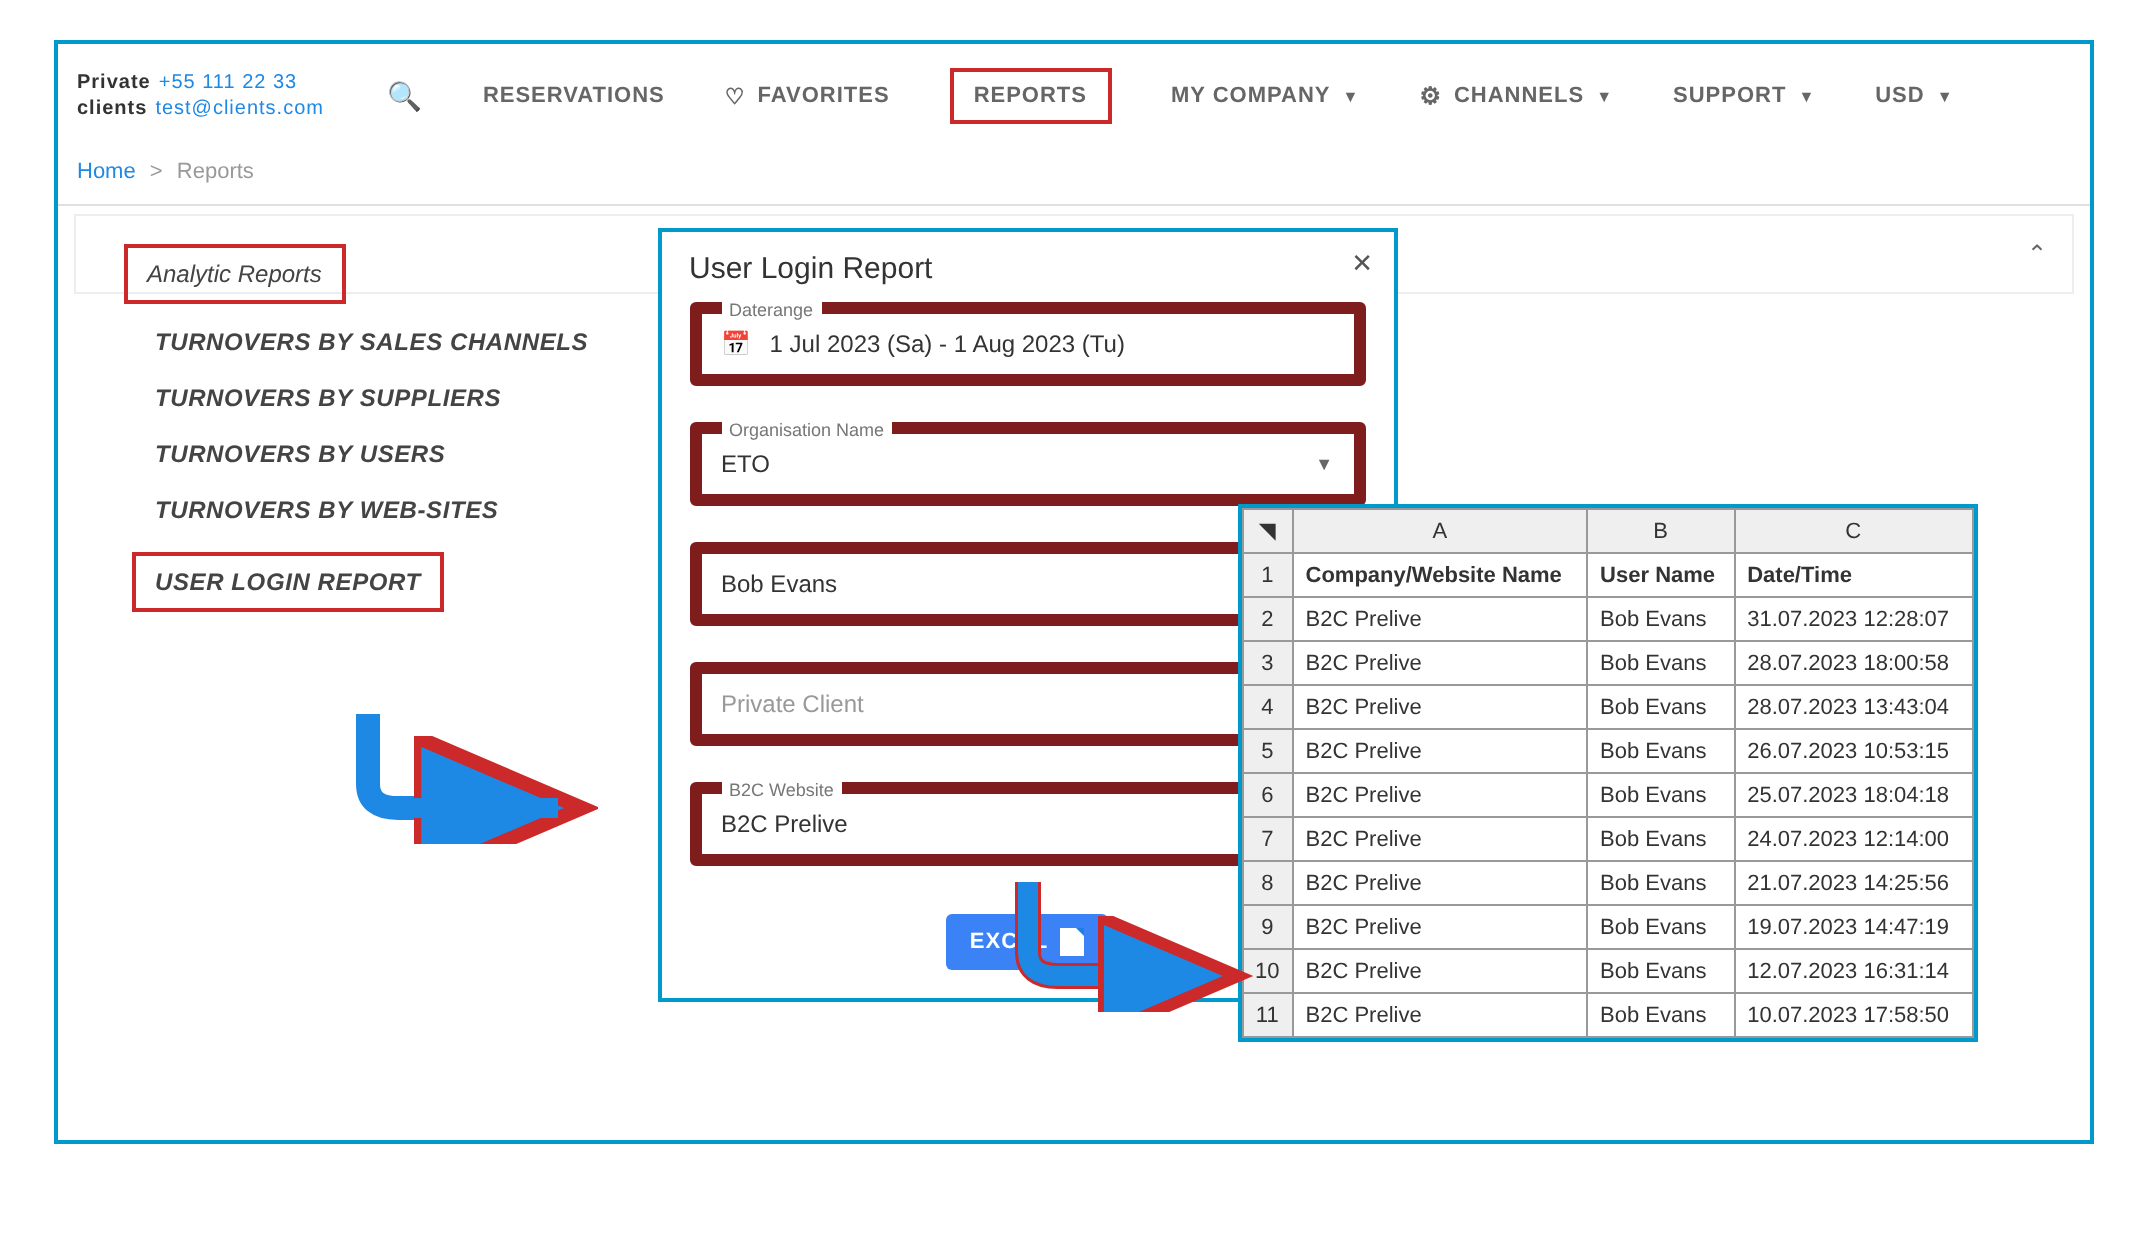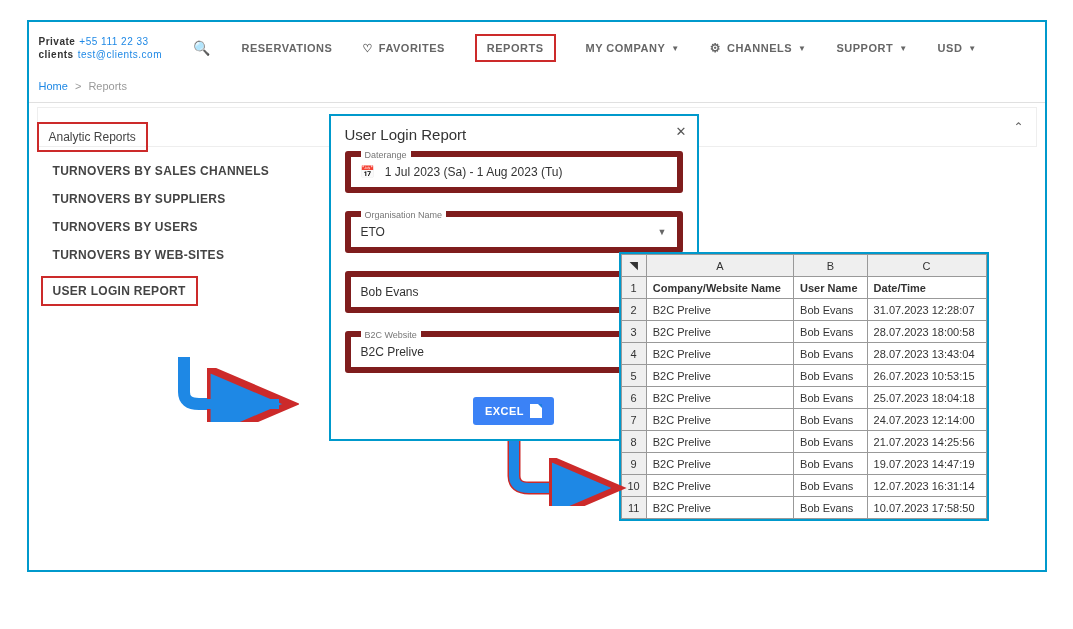--- a/index.html
+++ b/index.html
@@ -19,21 +19,21 @@
   
   .breadcrumb{position:absolute;top:58px;left:10px;font-size:11px;color:#999;}
   .breadcrumb .home{color:#1e88e5;}
   .sep{margin:0 4px;}
   
   .top-div{position:absolute;top:80px;left:0;right:0;border-top:1px solid #e0e0e0;}
   .panel-border{position:absolute;top:85px;left:8px;right:8px;border:1px solid #eee;padding:12px;}
   .panel-head{display:flex;justify-content:flex-end;}
   .chev-up{font-size:12px;color:#666;}
   
-  .sidebar{position:absolute;top:100px;left:8px;width:260px;}
+  .sidebar{position:absolute;top:100px;left:33px;width:260px;font-style:italic;}
   .side-title{border:2px solid #cc2a2a;padding:6px 10px;font-size:12px;color:#444;display:inline-block;margin-bottom:12px;}
   .side-list{display:flex;flex-direction:column;gap:14px;padding-left:16px;justify-content:flex-end;}
   .side-item{font-size:12px;font-weight:600;letter-spacing:.3px;color:#444;cursor:pointer;}
   .side-active{border:2px solid #cc2a2a;padding:6px 10px;margin-left:-12px;display:inline-block;}
   
   .form-box{position:absolute;top:92px;left:300px;width:370px;border:2px solid #0099cc;background:#fff;padding:10px 14px 14px;}
   .form-title{font-size:15px;color:#333;margin-bottom:8px;}
   .close-x{position:absolute;top:8px;right:10px;cursor:pointer;color:#555;}
   .field{position:relative;border:6px solid #7f1d1d;border-radius:3px;padding:8px 10px;margin-bottom:18px;font-size:12px;color:#333;background:#fff;}
   .field .legend{position:absolute;top:-7px;left:10px;background:#fff;font-size:9px;color:#777;padding:0 4px;}
@@ -135,20 +135,23 @@
     <div class="field">
       <span class="legend">Organisation Name</span>
       <span>ETO</span>
       <span class="dd">▼</span>
     </div>
 
     <div class="field">
       <span>Bob Evans</span>
     </div>
 
+    <div class="field">
+      <span class="placeholder">Private Client</span>
+    </div>
 
     <div class="field">
       <span class="legend">B2C Website</span>
       <span>B2C Prelive</span>
     </div>
 
     <div class="btn-wrap">
       <span class="excel-btn">
         <span>EXCEL</span>
         <span class="doc-icon"></span>

